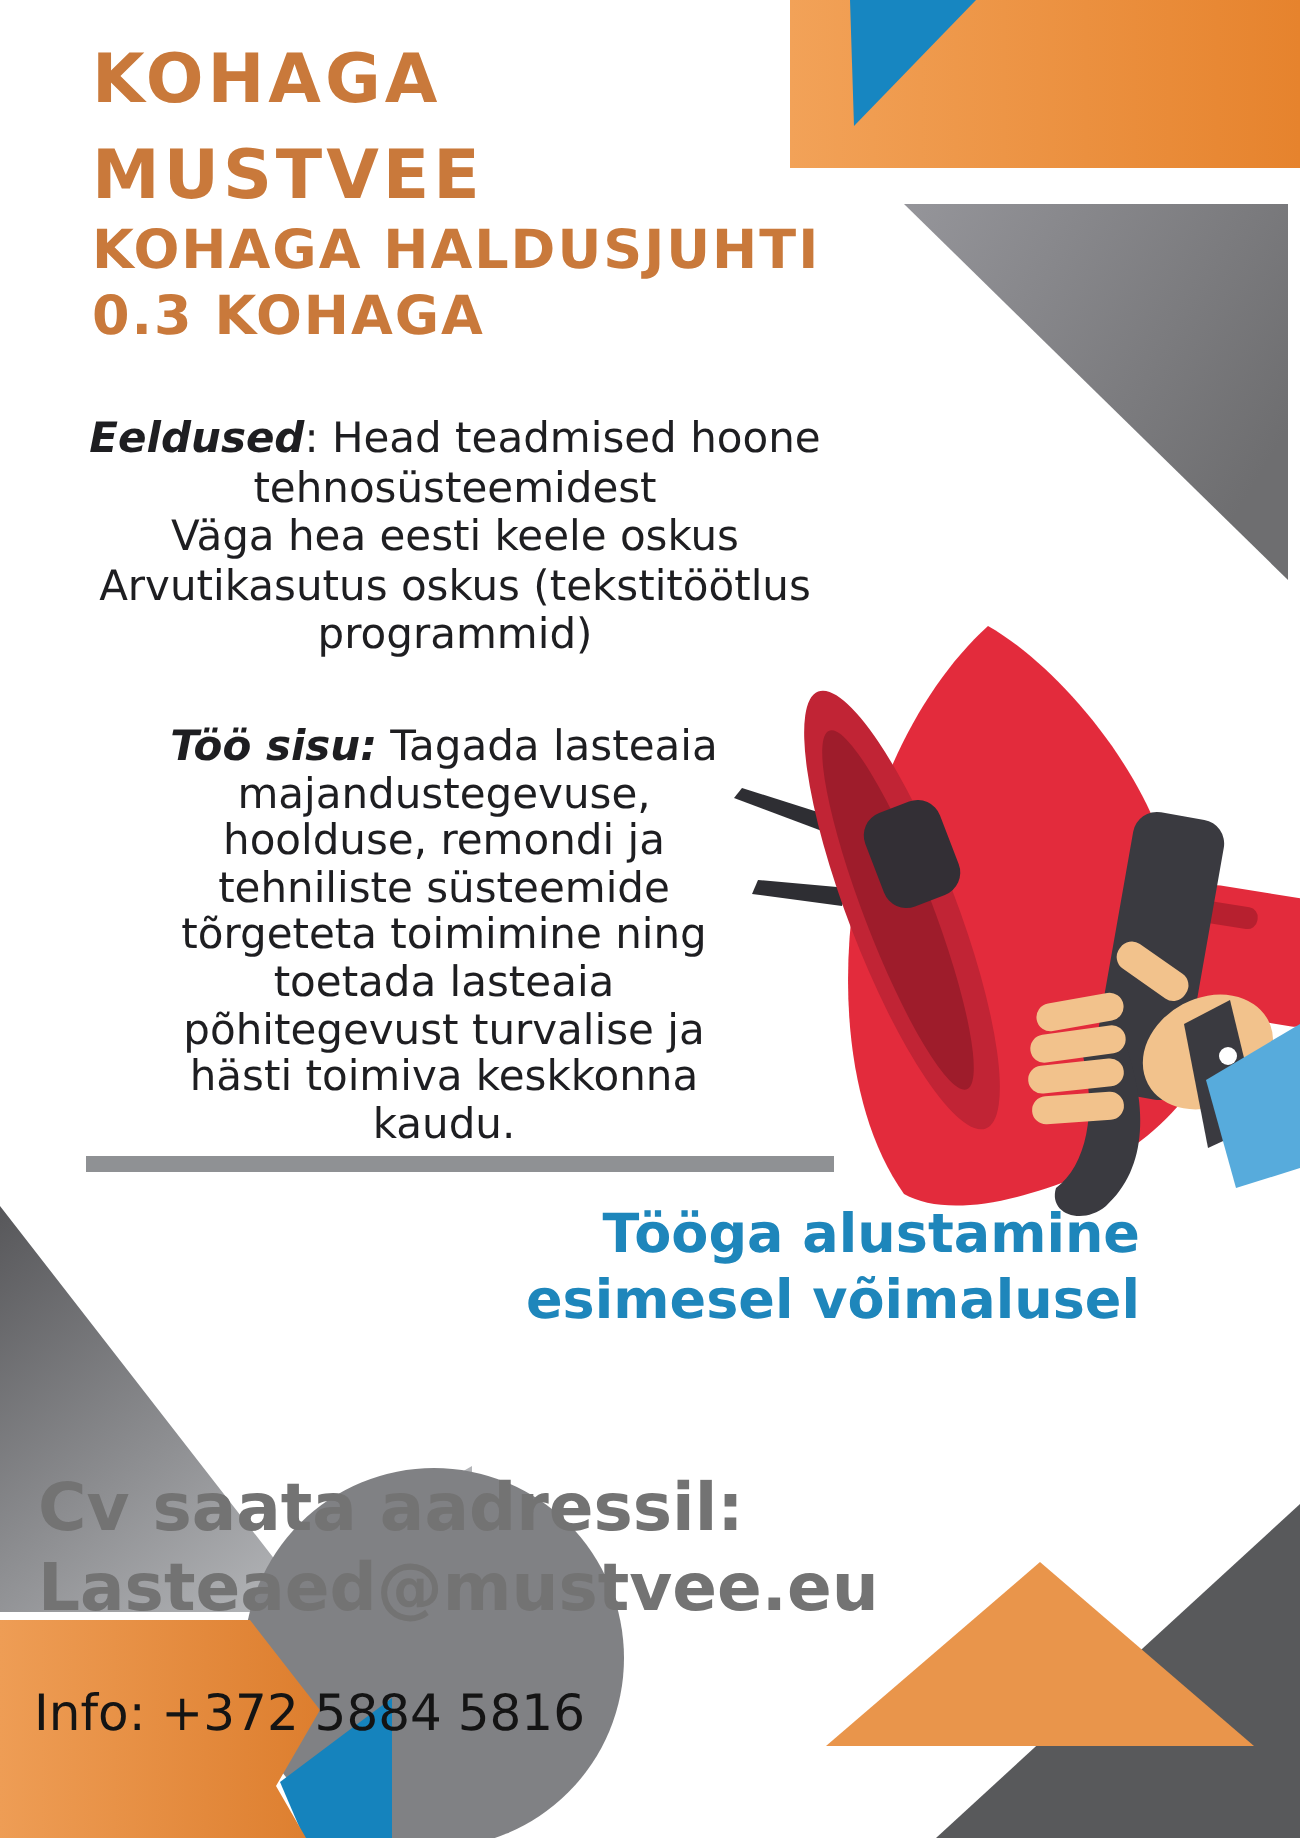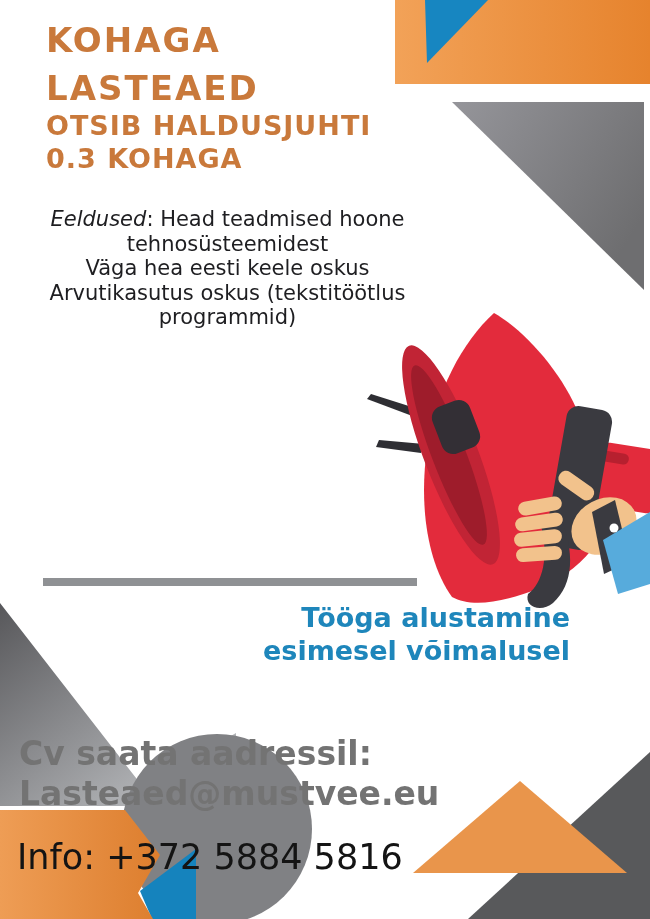--- a/index.html
+++ b/index.html
@@ -29,36 +29,36 @@
   .req{
     left:5px;top:207px;width:445px;
     color:#1e1e21;font-size:21px;line-height:24.5px;
     text-align:center;white-space:pre-line;
   }
   .job{
     left:32px;top:362px;width:380px;
     color:#1e1e21;font-size:21px;line-height:23.6px;
     text-align:center;white-space:pre-line;
   }
-  .lead{font-weight:normal;font-style:italic;}
+  .lead{font-weight:bold;font-style:italic;}
   .start-note{
     left:118px;top:601px;width:452px;
     color:#1e86bb;font-weight:bold;
     font-size:27px;line-height:33px;
     text-align:right;white-space:pre-line;
   }
   .cv{
     left:19px;top:734px;width:600px;
     color:#737373;font-weight:bold;
     font-size:33px;line-height:40px;
     white-space:pre-line;
   }
   .info{
     left:17px;top:840px;width:400px;
-    color:#141414;font-size:35px;line-height:34px;
+    color:#141414;font-size:25px;line-height:34px;
   }
 </style>
 </head>
 <body>
 
 <div id="poster">
 
   <svg id="bg-shapes" viewBox="0 0 650 919" xmlns="http://www.w3.org/2000/svg">
     <defs>
       <linearGradient id="gradOrangeTop" x1="0" y1="0" x2="1" y2="0">
@@ -134,31 +134,40 @@
       <rect x="516" y="547" width="46" height="14" rx="7" fill="#f2c28c" transform="rotate(-4 539 554)"></rect>
       <rect x="556" y="478" width="40" height="15" rx="7" fill="#f2c28c" transform="rotate(35 576 486)"></rect>
 
       <polygon points="592,512 615,500 630,562 604,574" fill="#3a3a40"></polygon>
       <path d="M 603 540 L 650 512 L 650 584 L 618 594 Z" fill="#57abdc"></path>
       <circle cx="614" cy="528" r="4.5" fill="#ffffff"></circle>
     </g>
   </svg>
 
   <div class="txt title"><span>KOHAGA</span>
-<span>LASTEAED</span></div>
+<span>MUSTVEE</span></div>
 
-  <div class="txt subtitle"><span>OTSIB HALDUSJUHTI</span>
+  <div class="txt subtitle"><span>KOHAGA HALDUSJUHTI</span>
 <span>0.3 KOHAGA</span></div>
 
   <div class="txt req"><span class="lead">Eeldused</span><span>: Head teadmised hoone
 tehnosüsteemidest
 Väga hea  eesti keele oskus
 Arvutikasutus oskus (tekstitöötlus
 programmid)</span></div>
 
+  <div class="txt job"><span class="lead">Töö sisu:</span><span> Tagada lasteaia
+majandustegevuse,
+hoolduse, remondi ja
+tehniliste süsteemide
+tõrgeteta toimimine ning
+toetada lasteaia
+põhitegevust turvalise ja
+hästi toimiva keskkonna
+kaudu.</span></div>
 
   <div class="txt start-note">Tööga alustamine
 esimesel võimalusel</div>
 
   <div class="txt cv"><span>Cv saata aadressil:</span>
 <span>Lasteaed@mustvee.eu</span></div>
 
   <div class="txt info">Info: +372 5884 5816</div>
 
 </div>

